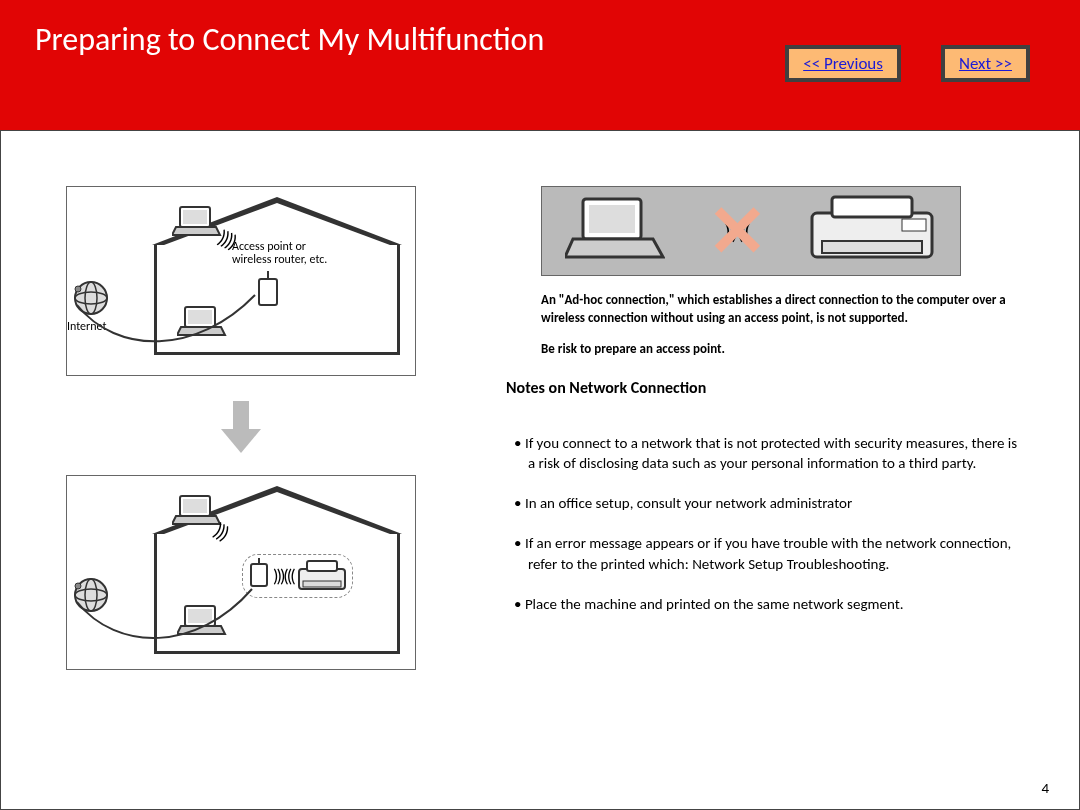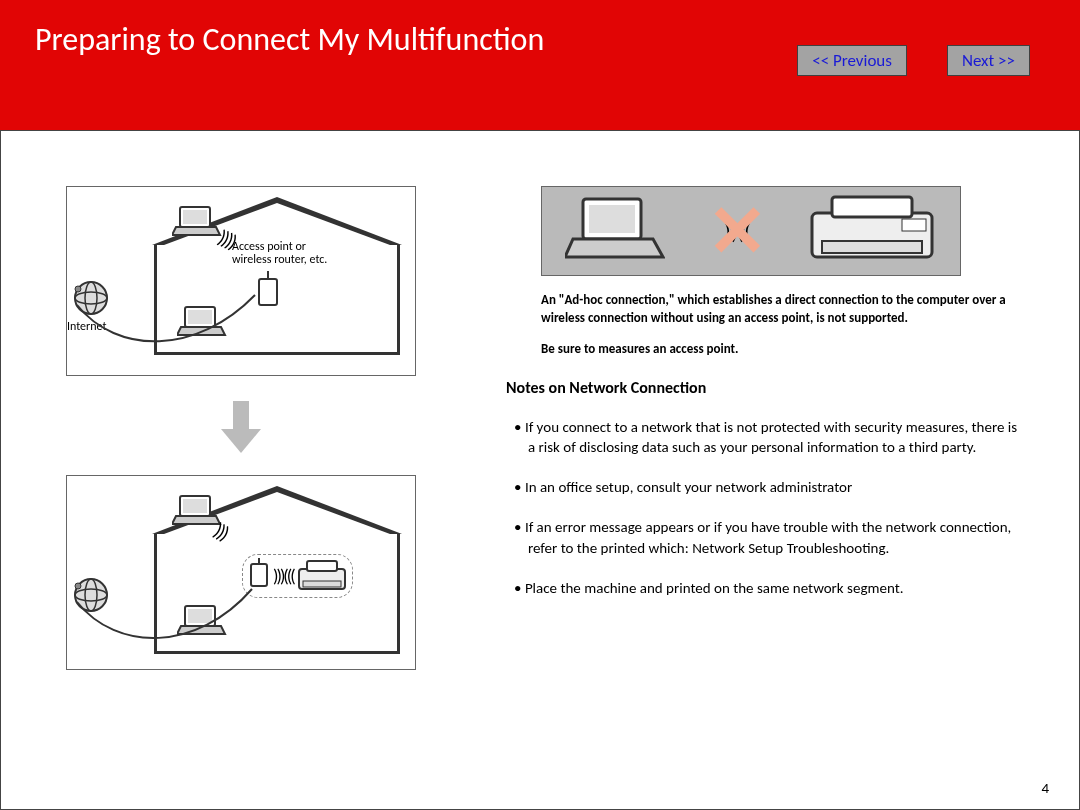--- a/index.html
+++ b/index.html
@@ -25,23 +25,24 @@
     font-weight:400;
     line-height:1.25;
   }
   .nav-buttons {
     display:flex;
     gap:40px;
     margin-top:25px;
     margin-right:10px;
   }
   .nav-btn {
-    background:#a3a3a3;
+    background:#fdba74;
     color:#1a1ad6;
-    border:1px solid #404040;
+    text-decoration:underline;
+    border:4px solid #404040;
     padding:4px 14px;
     font-size:17px;
     cursor:pointer;
     font-family:inherit;
   }
   .content {
     position:absolute;
     top:130px; left:0; right:0; bottom:0;
     background:#fff;
     border:1px solid #444;
@@ -105,21 +106,21 @@
   .bold-note {
     font-size:13px;
     font-weight:bold;
     line-height:1.35;
     margin:0 0 20px 35px;
   }
   .bold-note p { margin-bottom:14px; }
   .section-heading {
     font-size:16px;
     font-weight:bold;
-    margin-bottom:20px;
+    margin-bottom:36px;
   }
   .notes-list {
     list-style:none;
     font-size:15px;
     line-height:1.35;
   }
   .notes-list li {
     margin-bottom:20px;
     padding-left:22px;
     text-indent:-14px;
@@ -279,21 +280,21 @@
             <rect x="5" y="20" width="120" height="44" rx="5" fill="#eee" stroke="#333" stroke-width="3"></rect>
             <rect x="25" y="4" width="80" height="20" rx="3" fill="#fff" stroke="#333" stroke-width="3"></rect>
             <rect x="15" y="48" width="100" height="12" fill="#ddd" stroke="#333" stroke-width="2"></rect>
             <rect x="95" y="26" width="24" height="12" fill="#fff" stroke="#333"></rect>
           </svg>
       </span>
     </div>
 
     <div class="bold-note">
       <p>An "Ad-hoc connection," which establishes a direct connection to the computer over a wireless connection without using an access point, is not supported.</p>
-      <p>Be sure to measures an access point.</p>
+      <p>Be risk to prepare an access point.</p>
     </div>
 
     <div class="section-heading">Notes on Network Connection</div>
 
     <ul class="notes-list">
       <li>If you connect to a network that is not protected with security measures, there is a risk of disclosing data such as your personal information to a third party.</li>
       <li>In an office setup, consult your network administrator</li>
       <li>If an error message appears or if you have trouble with the network connection, refer to the printed which: Network Setup Troubleshooting.</li>
       <li>Place the machine and printed on the same network segment.</li>
     </ul>

